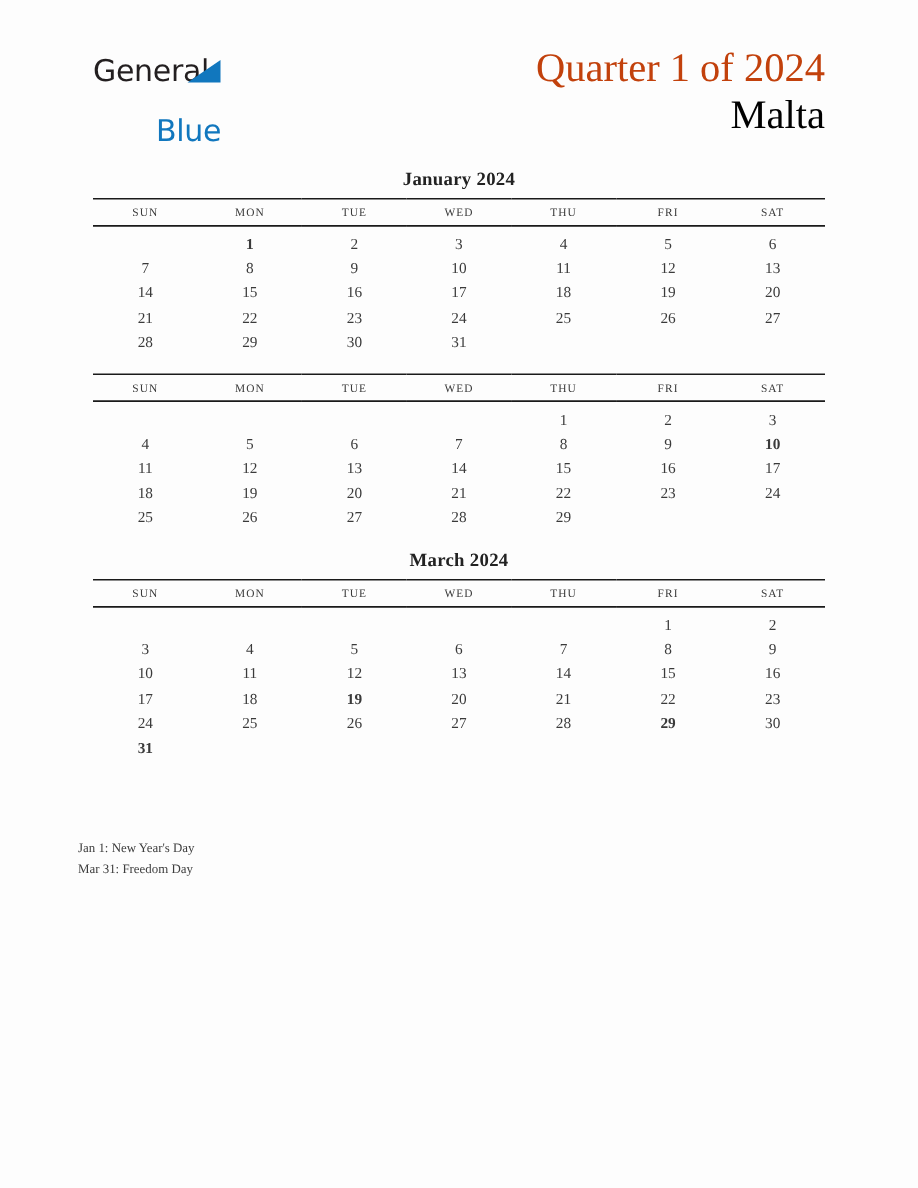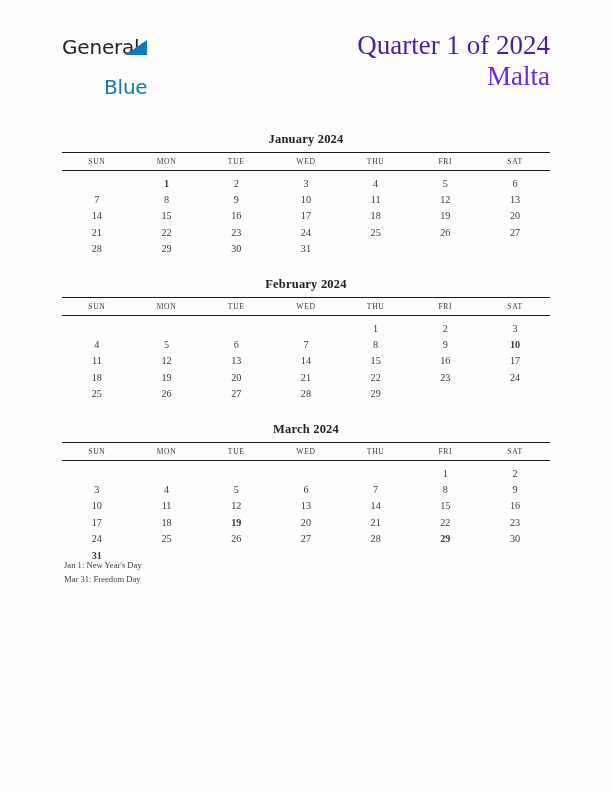--- a/index.html
+++ b/index.html
@@ -66,43 +66,42 @@
 
   .title-block {
     position: absolute;
     right: 62px;
     top: 30px;
     text-align: right;
   }
   .title-quarter {
     font-family: "Liberation Serif", "DejaVu Serif", serif;
     font-size: 27px;
-    color: #4c1d95;
+    color: #c2410c;
     line-height: 31px;
     white-space: nowrap;
   }
   .title-country {
     font-family: "Liberation Serif", "DejaVu Serif", serif;
     font-size: 27px;
-    color: #6d28d9;
+    color: #000000;
     line-height: 31px;
     white-space: nowrap;
   }
 
   
   .months {
     position: absolute;
     left: 62px;
     top: 112px;
     width: 488px;
   }
   .month-block {
     width: 488px;
     margin-bottom: 12px;
-    margin-top: 20px;
   }
   .month-title {
     text-align: center;
     font-family: "Liberation Serif", "DejaVu Serif", serif;
     font-size: 12.5px;
     font-weight: bold;
     color: #222222;
     padding-bottom: 5px;
     letter-spacing: 0.2px;
   }
@@ -142,21 +141,21 @@
     color: #f30d0d;
     font-weight: bold;
   }
   td.empty {
     color: transparent;
   }
 
   
   .holiday-legend {
     position: absolute;
-    left: 64px;
+    left: 52px;
     top: 558px;
     width: 440px;
   }
   .holiday-legend .legend-item {
     font-family: "Liberation Serif", "DejaVu Serif", serif;
     font-size: 8.6px;
     color: #3d3d3d;
     line-height: 14.4px;
     white-space: nowrap;
   }
@@ -237,21 +236,20 @@
             <td class="">30</td>
             <td class="">31</td>
             <td class="empty"></td>
             <td class="empty"></td>
             <td class="empty"></td>
           </tr>
         </tbody>
       </table>
     </div>
     <div class="month-block">
-      <div class="month-title">February 2024</div>
       <table class="cal">
         <thead>
           <tr>
             <th>SUN</th>
             <th>MON</th>
             <th>TUE</th>
             <th>WED</th>
             <th>THU</th>
             <th>FRI</th>
             <th>SAT</th>

